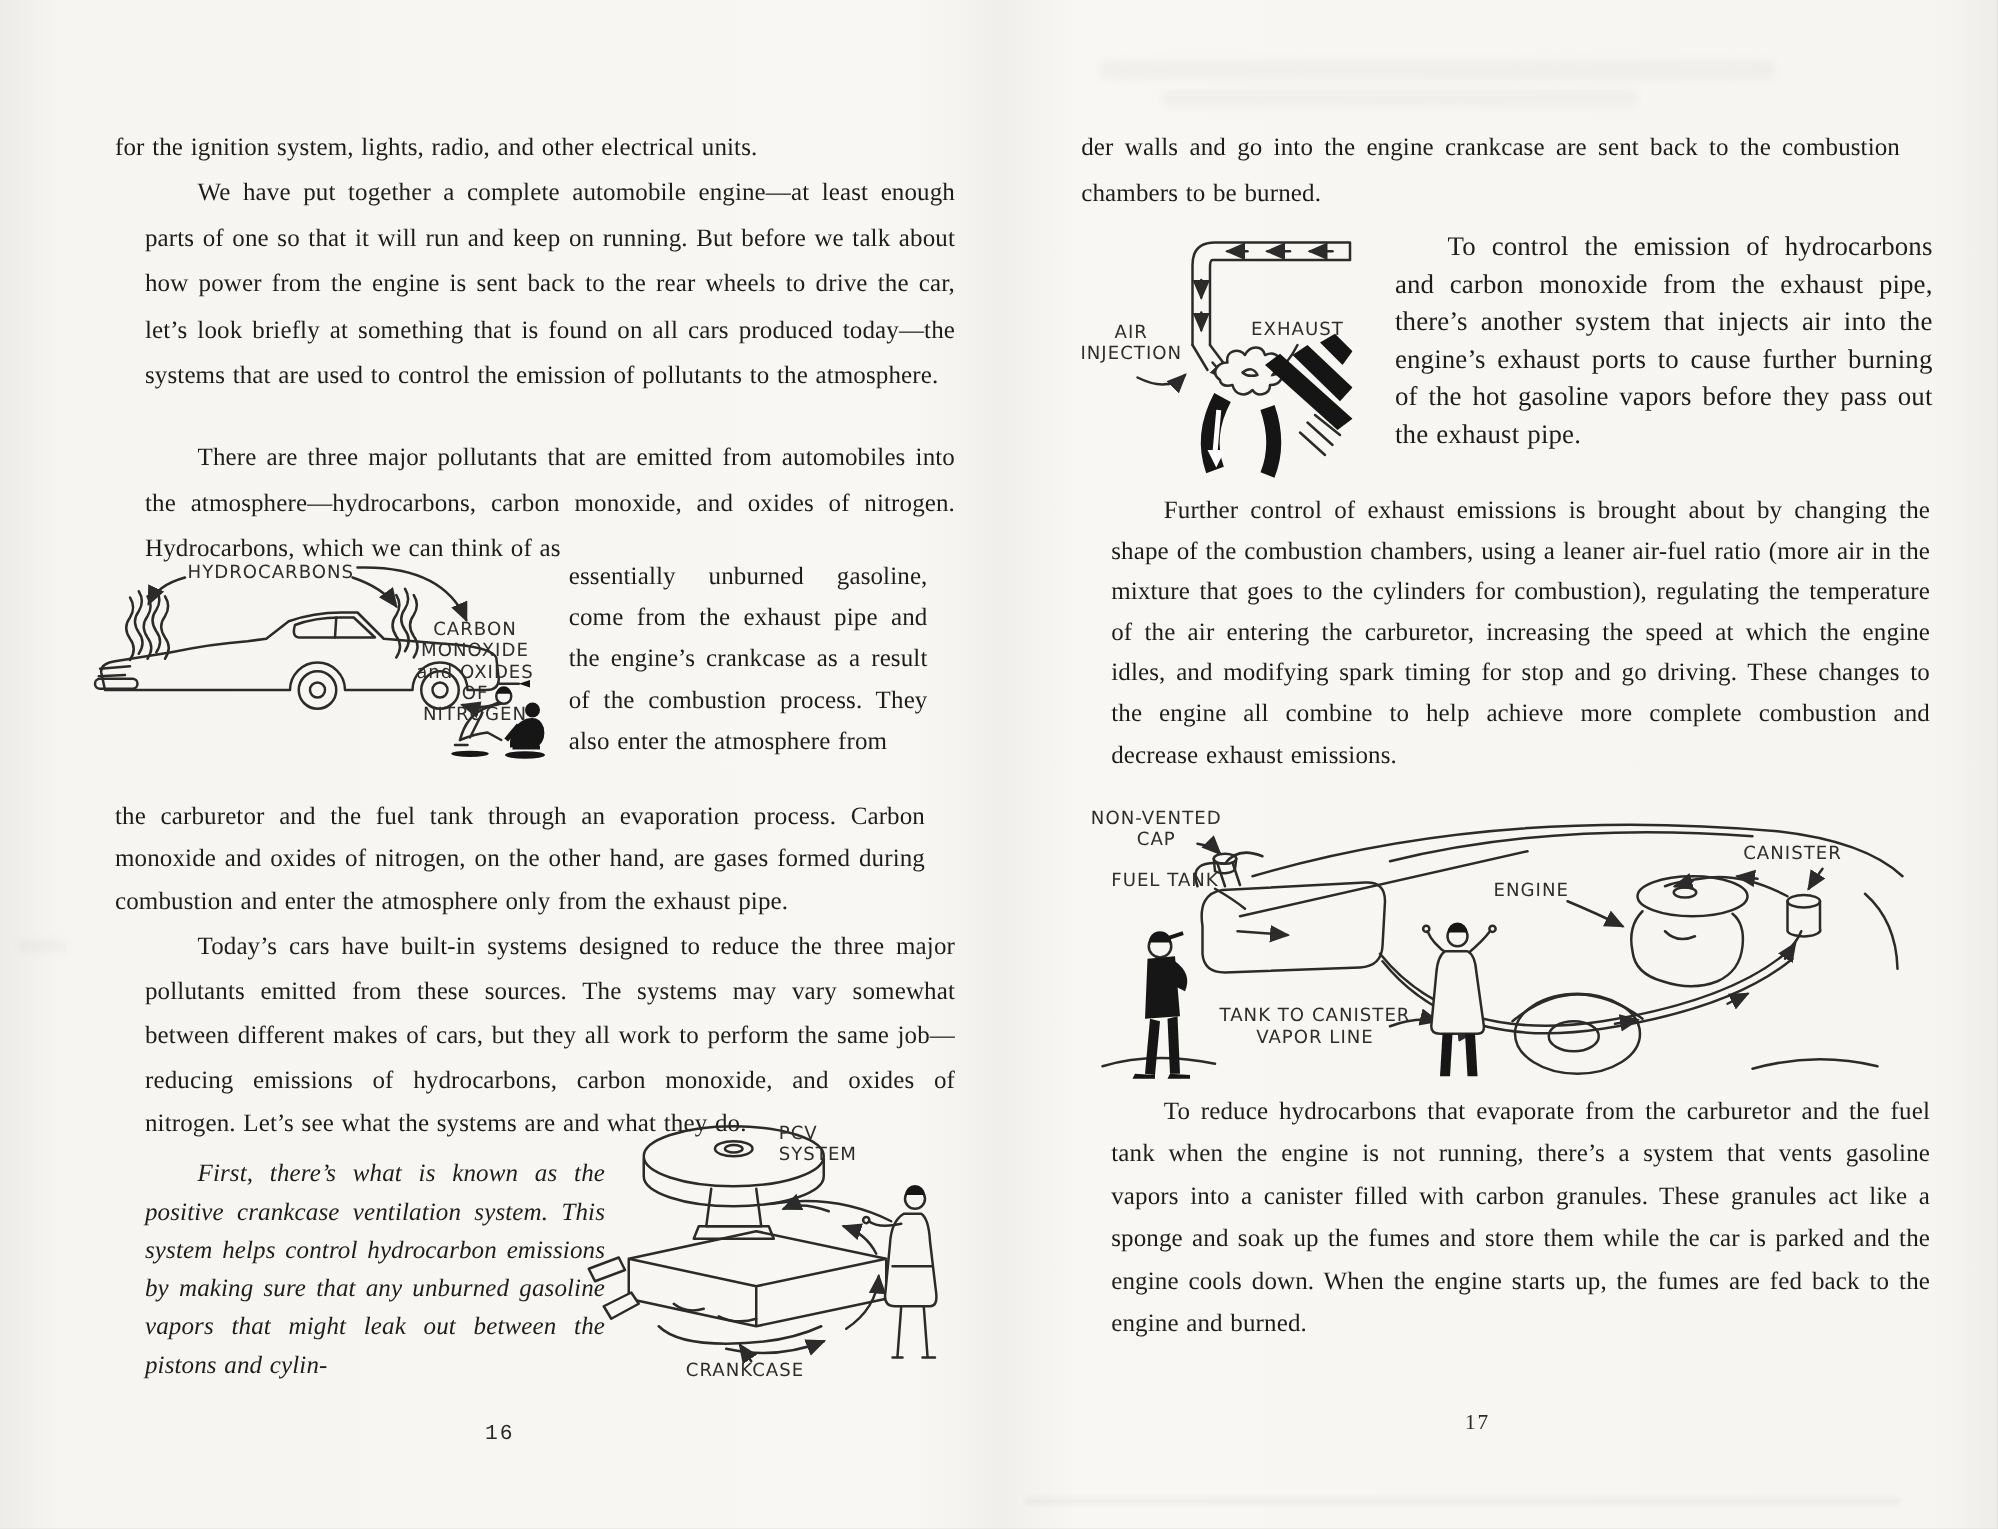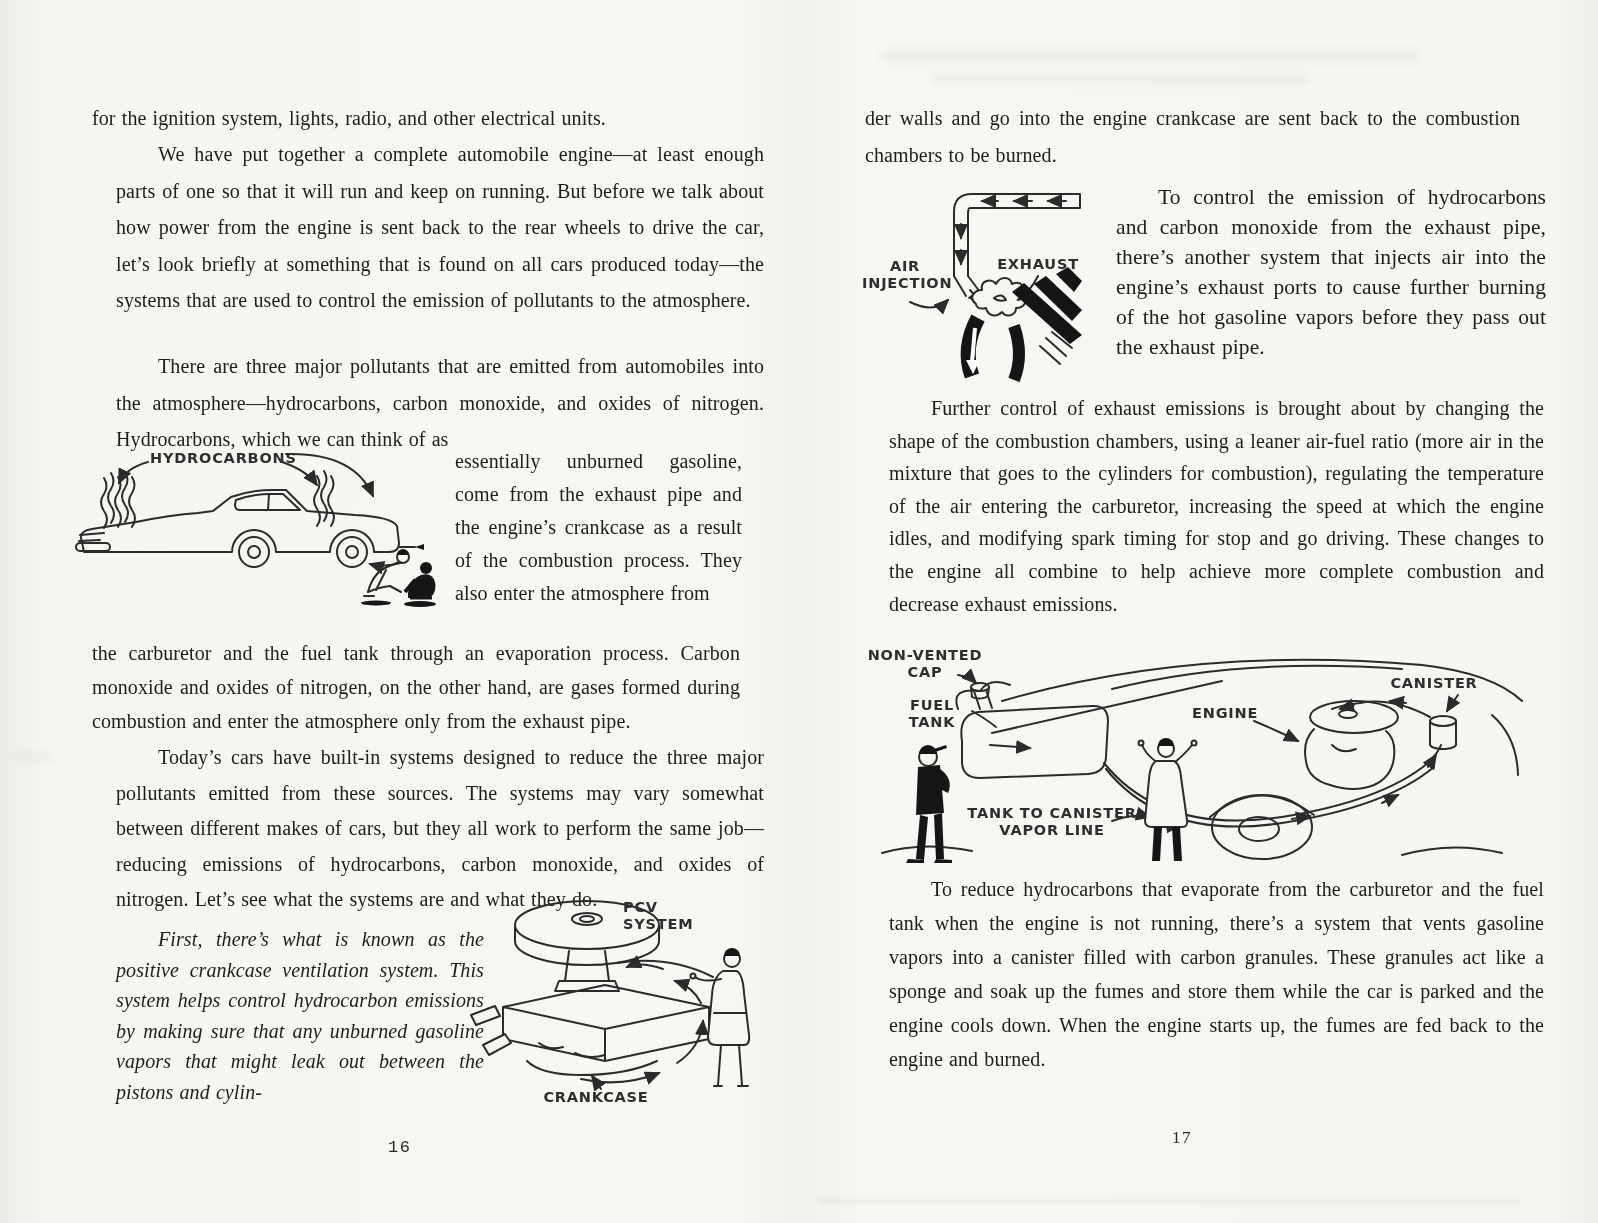--- a/index.html
+++ b/index.html
@@ -11,21 +11,21 @@
   .bt{
     position:absolute;margin:0;text-align:justify;
     font-size:20px;letter-spacing:0.1px;word-spacing:1px;
   }
   .ind{text-indent:42px;margin-left:24px;}
   .illus{position:absolute;}
   .illus svg{position:absolute;left:0;top:0;}
   .ill-label{
     position:absolute;font-family:"DejaVu Sans", sans-serif;
     font-size:14.5px;line-height:1.18;letter-spacing:0.8px;color:#2e2e2e;
-    white-space:pre-line;text-align:center;font-weight:bold;
+    white-space:pre-line;text-align:center;
   }
   .pagenum{
     position:absolute;font-family:"Liberation Serif", serif;
     font-size:17px;letter-spacing:1.5px;color:#2a2a2a;
   }
   .ghost{position:absolute;background:rgba(60,60,60,0.035);filter:blur(3px);border-radius:4px;}
   .streak{position:absolute;background:rgba(80,80,80,0.05);filter:blur(2px);}
 </style>
 </head>
 <body>
@@ -93,20 +93,25 @@
           <path d="M327,115 A6,6 0 0 1 339,115 Z"></path>
           <path d="M338,158 Q337,141 351,135 Q362,132 365,142 Q367,151 361,157 Z"></path>
           <circle cx="356" cy="128" r="6"></circle>
           <path d="M345,140 L335,152" stroke="#161616" stroke-width="4"></path>
           <path d="M340,158 L362,158" stroke="#161616" stroke-width="3"></path>
           <ellipse cx="306" cy="163" rx="15" ry="2.5"></ellipse>
           <ellipse cx="350" cy="164" rx="16" ry="3"></ellipse>
         </g>
       </svg>
       <div class="ill-label" style="left:80px;top:10px;width:132px;">HYDROCARBONS</div>
+      <div class="ill-label" style="left:250px;top:56px;width:120px;">CARBON
+MONOXIDE
+and OXIDES
+OF
+NITROGEN</div>
     </div>
 
     <p class="bt" style="left:455px;top:445px;width:287px;line-height:33px;">essentially unburned gasoline, come from the exhaust pipe and the engine’s crankcase as a result of the combustion process. They also enter the atmosphere from</p>
 
     <p class="bt" style="left:92px;top:636px;width:648px;line-height:34px;">the carburetor and the fuel tank through an evaporation process. Carbon monoxide and oxides of nitrogen, on the other hand, are gases formed during combustion and enter the atmosphere only from the exhaust pipe.</p>
 
     <p class="bt ind" style="left:92px;top:740px;width:648px;line-height:35.5px;">Today’s cars have built-in systems designed to reduce the three major pollutants emitted from these sources. The systems may vary somewhat between different makes of cars, but they all work to perform the same job—reducing emissions of hydrocarbons, carbon monoxide, and oxides of nitrogen. Let’s see what the systems are and what they do.</p>
 
     <p class="bt ind" style="left:92px;top:924px;width:368px;line-height:30.5px;font-style:italic;">First, there’s what is known as the positive crankcase ventilation system. This system helps control hydrocarbon emissions by making sure that any unburned gasoline vapors that might leak out between the pistons and cylin-</p>
 

